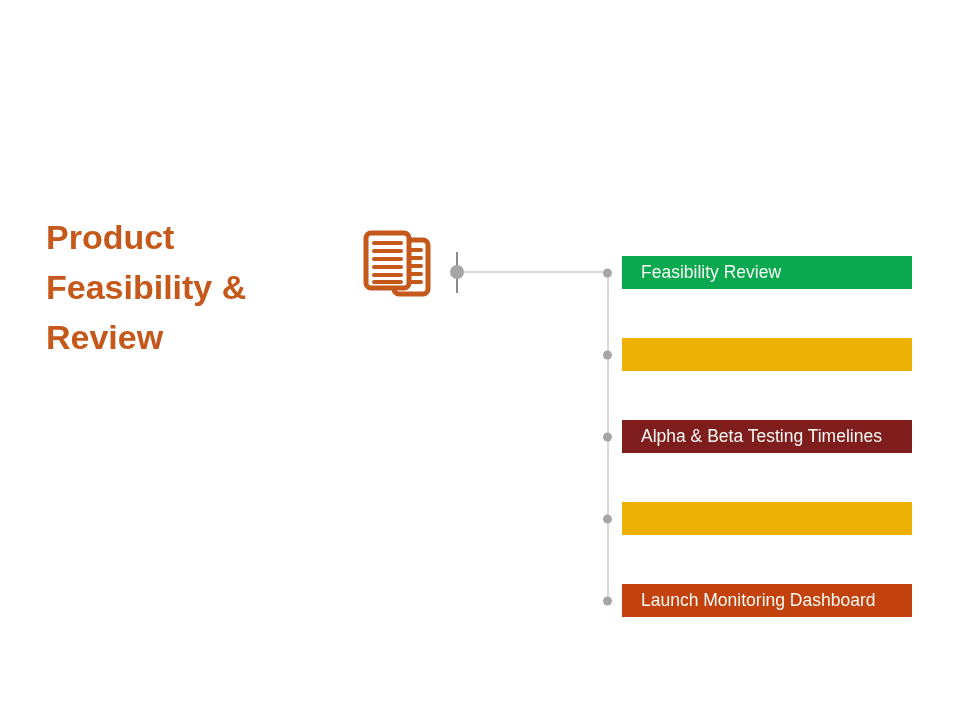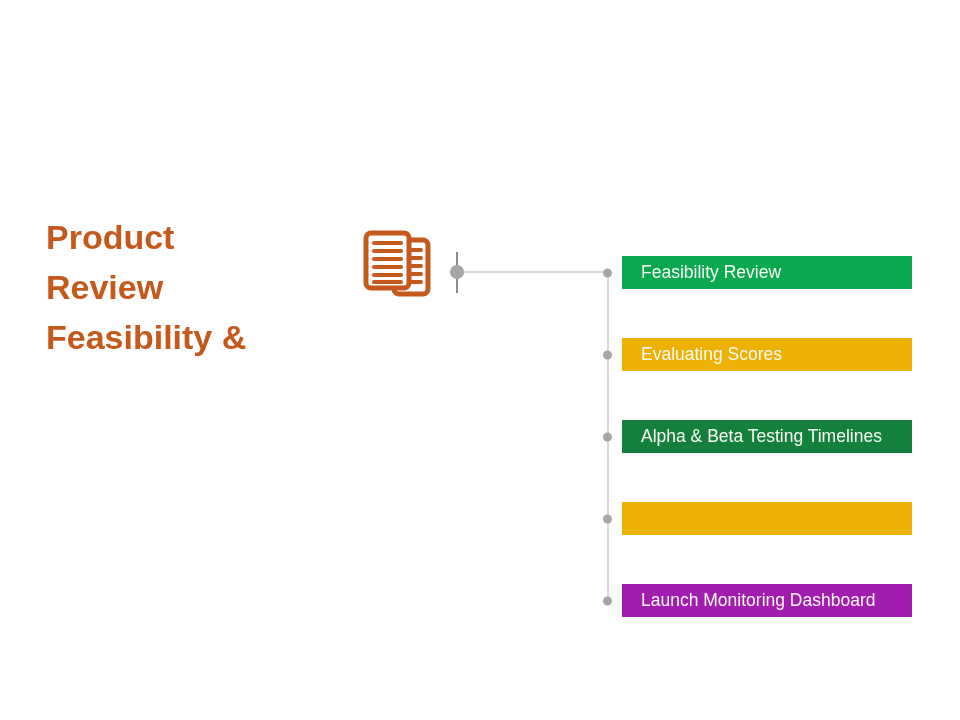--- a/index.html
+++ b/index.html
@@ -106,22 +106,22 @@
     background: #A6A6A6;
   }
 </style>
 </head>
 <body>
 
 <div class="slide">
 
   <div class="title">
     <div>Product</div>
+    <div>Feasibility &amp;</div>
     <div>Review</div>
-    <div>Feasibility &amp;</div>
   </div>
 
   <svg class="doc-icon" viewBox="0 0 72 68" xmlns="http://www.w3.org/2000/svg">
 
     <rect x="31" y="10" width="34" height="54" rx="5" fill="#ffffff" stroke="#C5581B" stroke-width="5"></rect>
     <g stroke="#C5581B" stroke-width="4" stroke-linecap="round">
       <line x1="38" y1="20" x2="58" y2="20"></line>
       <line x1="38" y1="28" x2="58" y2="28"></line>
       <line x1="38" y1="36" x2="58" y2="36"></line>
       <line x1="38" y1="44" x2="58" y2="44"></line>
@@ -145,28 +145,27 @@
   <div class="big-dot"></div>
 
   <div class="items">
 
   <div class="item-bar" style="background: rgb(11, 169, 79);">
         <span class="node-dot"></span>
         <span class="item-label">Feasibility Review</span>
       </div>
       <div class="item-bar" style="background: rgb(237, 176, 4);">
         <span class="node-dot"></span>
-        <span class="item-label">Evaluating Scores</span>
       </div>
-      <div class="item-bar" style="background: #15803d;">
+      <div class="item-bar" style="background: #7f1d1d;">
         <span class="node-dot"></span>
         <span class="item-label">Alpha &amp; Beta Testing Timelines</span>
       </div>
       <div class="item-bar" style="background: rgb(237, 176, 4);">
         <span class="node-dot"></span>
       </div>
-      <div class="item-bar" style="background: #a21caf;">
+      <div class="item-bar" style="background: #c2410c;">
         <span class="node-dot"></span>
         <span class="item-label">Launch Monitoring Dashboard</span>
       </div>
     </div>
 
 </div>
 
 </body></html>

